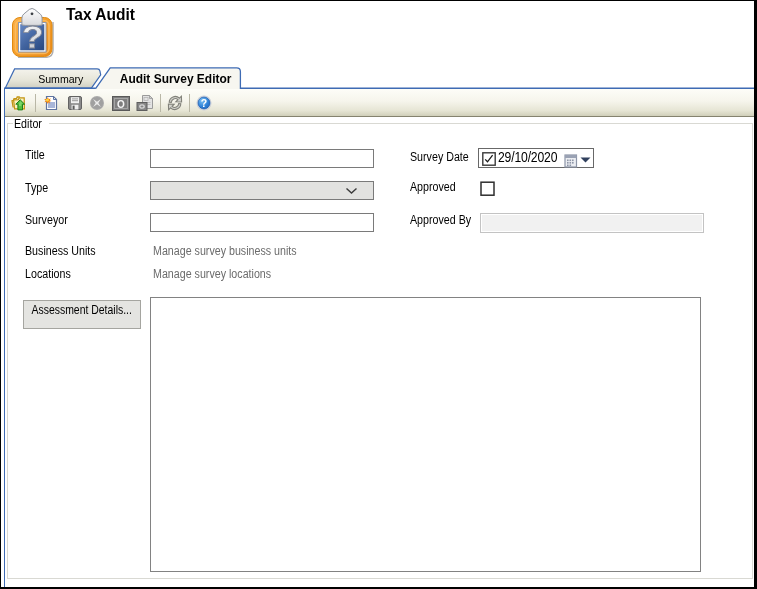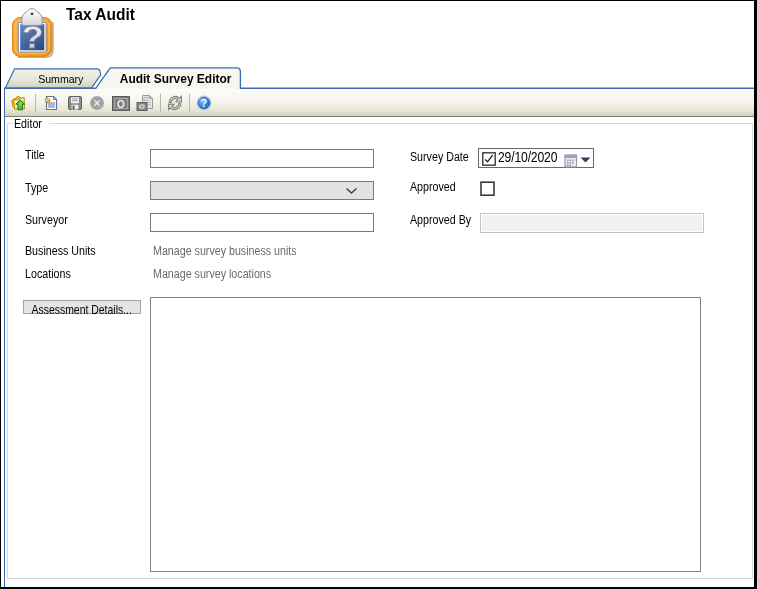--- a/index.html
+++ b/index.html
@@ -187,21 +187,21 @@
   <svg class="abs" style="left:579.5px;top:156.5px" width="11" height="6" viewBox="0 0 11 6">
     <path d="M 0.5 0.5 L 10.5 0.5 L 5.5 5.5 Z" fill="#31405e"></path>
   </svg>
 
   <svg class="abs" style="left:480px;top:181px" width="15" height="15" viewBox="0 0 15 15">
     <rect x="1" y="1.2" width="13" height="13" fill="#fff" stroke="#2e2e2e" stroke-width="1.5"></rect>
   </svg>
 
   <div class="abs" style="left:479.5px;top:212.5px;width:224px;height:20px;background:#f1f1f1;border:1px solid #c3c3c3;box-shadow:inset 0 0 0 1px #fff;"></div>
 
-  <div class="abs" style="left:23px;top:299.5px;width:118px;height:14px;background:#e4e4e1;border:1px solid #a5a5a0;font-size:12px;text-align:center;line-height:18px;"><span style="display:inline-block;transform:scaleX(0.87);transform-origin:50% 50%;">Assessment Details...</span></div>
+  <div class="abs" style="left:23px;top:299.5px;width:118px;height:29px;background:#e4e4e1;border:1px solid #a5a5a0;font-size:12px;text-align:center;line-height:18px;"><span style="display:inline-block;transform:scaleX(0.87);transform-origin:50% 50%;">Assessment Details...</span></div>
 
   <div class="abs" style="left:150px;top:297px;width:551px;height:274.5px;background:#fff;border:1px solid #828282;"></div>
 
   <div class="abs" style="left:0;top:0;width:757px;height:1px;background:#000"></div>
   <div class="abs" style="left:0;top:0;width:1px;height:589px;background:#000"></div>
   <div class="abs" style="left:754.4px;top:0;width:2.6px;height:589px;background:#000"></div>
   <div class="abs" style="left:0;top:586.6px;width:757px;height:2.4px;background:#000"></div>
 </div>
 
 </body></html>

